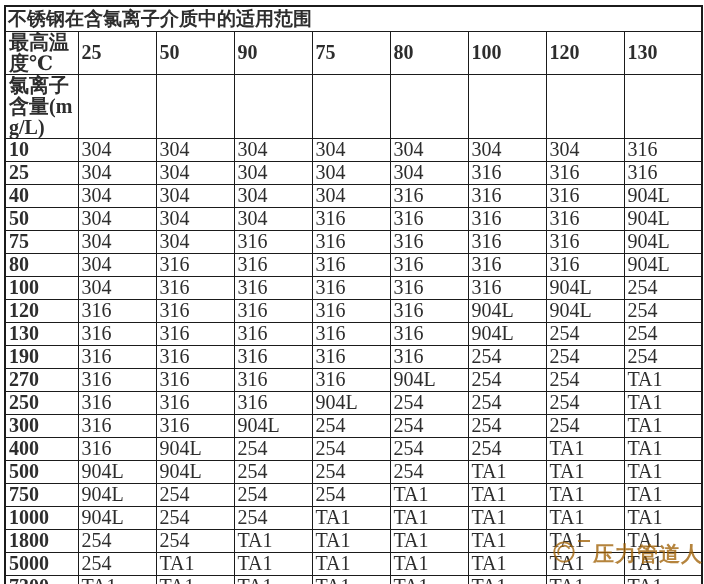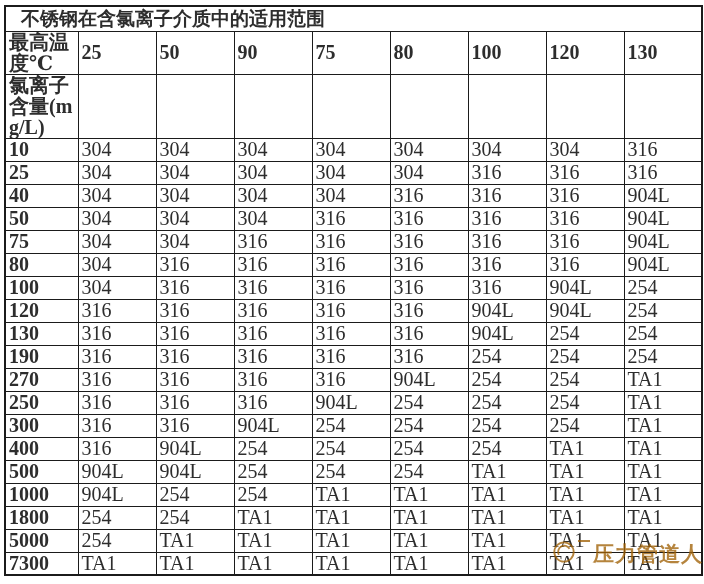--- a/index.html
+++ b/index.html
@@ -28,21 +28,21 @@
     line-height: 1.05;
     text-align: left;
     vertical-align: middle;
     overflow: hidden;
     white-space: normal;
   }
   tr.row-title td {
     height: 25px;
     font-weight: bold;
     font-size: 19px;
-    padding-left: 15px;
+    padding-left: 2px;
   }
   tr.row-temps th { height: 42px; font-weight: bold; }
   tr.row-chloride th, tr.row-chloride td { height: 43px; font-weight: bold; }
   tbody.data tr { height: 23px; }
   tbody.data th { font-weight: bold; }
   tbody.data td { font-weight: normal; }
   th.corner { font-size: 18px; word-break: break-all; }
   .watermark {
     position: absolute;
     left: 552px; top: 540px;
@@ -266,20 +266,31 @@
         <td>904L</td>
         <td>904L</td>
         <td>254</td>
         <td>254</td>
         <td>254</td>
         <td>TA1</td>
         <td>TA1</td>
         <td>TA1</td>
       </tr>
       <tr>
+        <th>750</th>
+        <td>904L</td>
+        <td>254</td>
+        <td>254</td>
+        <td>254</td>
+        <td>TA1</td>
+        <td>TA1</td>
+        <td>TA1</td>
+        <td>TA1</td>
+      </tr>
+      <tr>
         <th>1000</th>
         <td>904L</td>
         <td>254</td>
         <td>254</td>
         <td>TA1</td>
         <td>TA1</td>
         <td>TA1</td>
         <td>TA1</td>
         <td>TA1</td>
       </tr>

